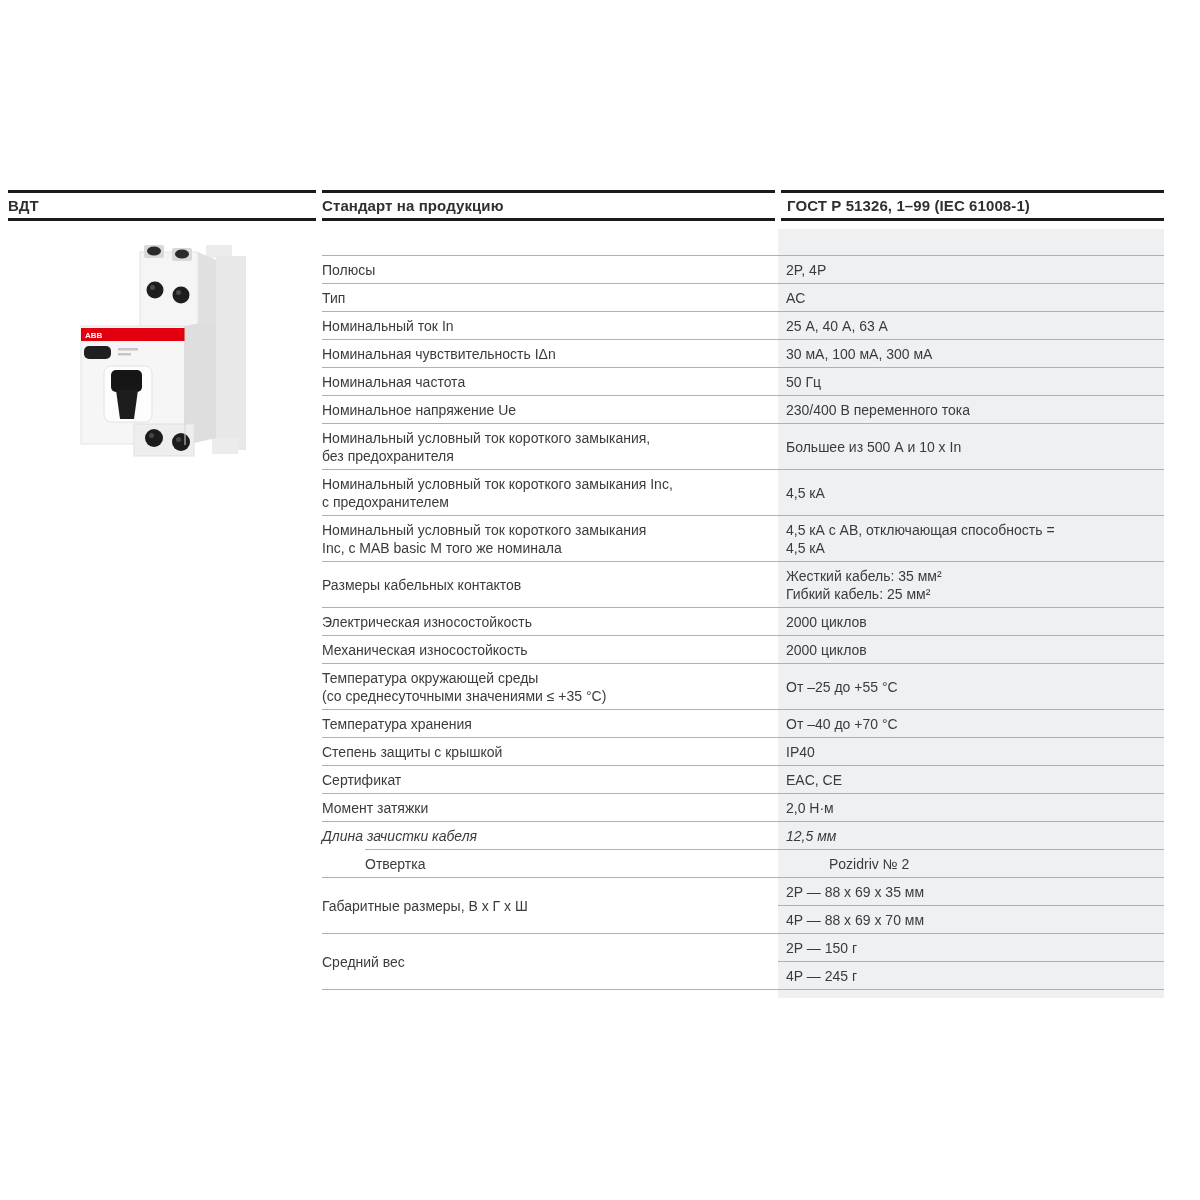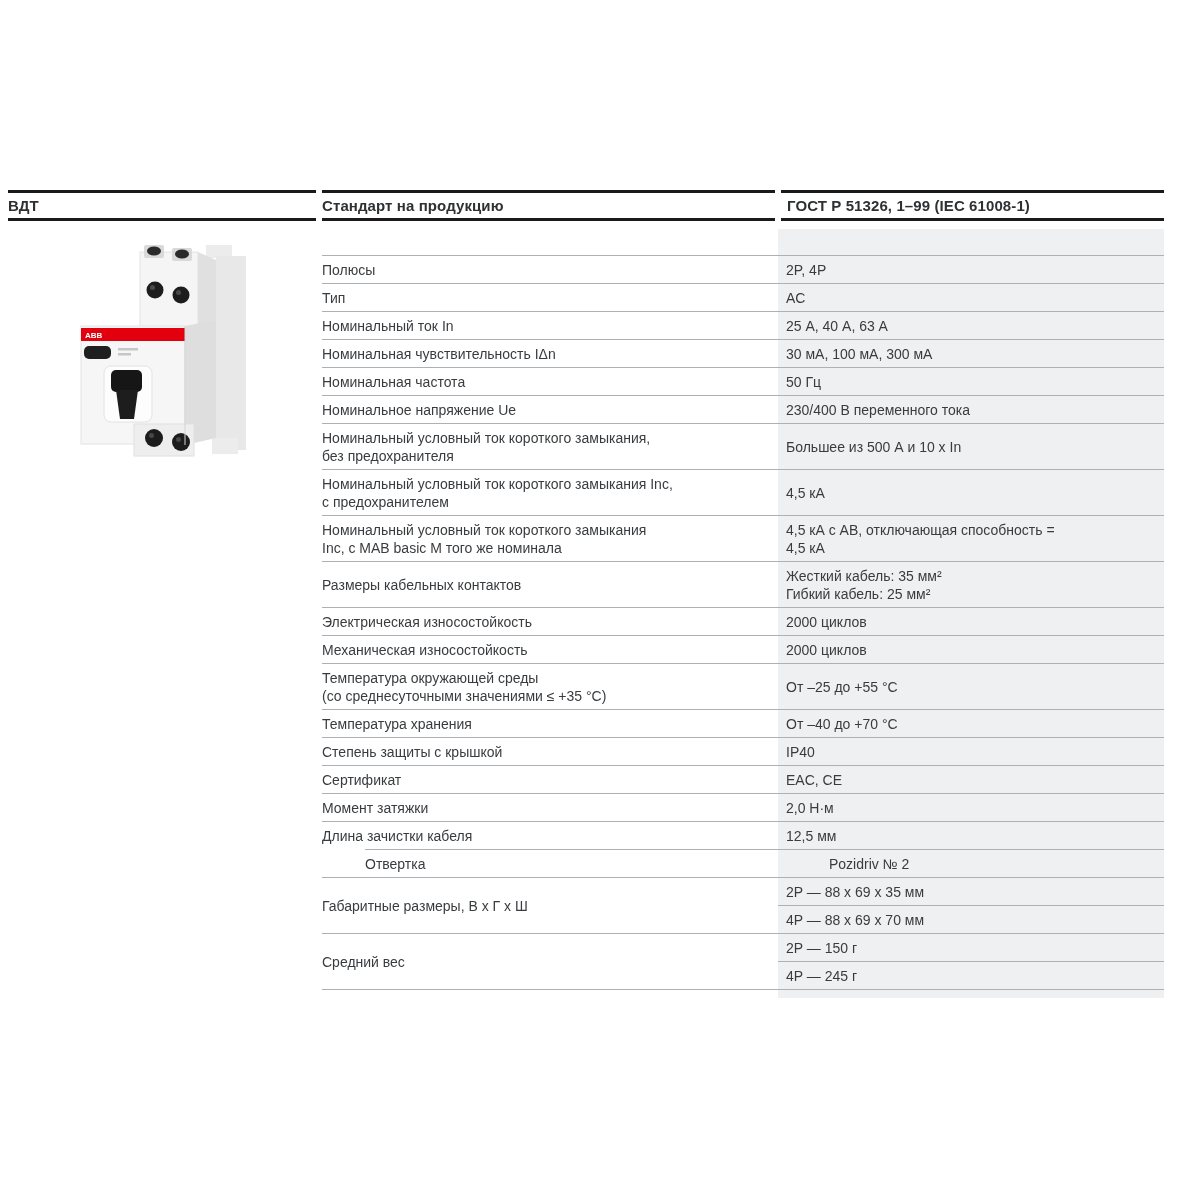--- a/index.html
+++ b/index.html
@@ -229,21 +229,21 @@
           <div class="value-cell">
             <div class="value-sub">EAC, CE</div>
           </div>
         </div>
         <div class="row" style="min-height: 27px;">
           <div class="label-cell">Момент затяжки</div>
           <div class="value-cell">
             <div class="value-sub">2,0 Н·м</div>
           </div>
         </div>
-        <div class="row" style="min-height: 27px;">
+        <div class="row" style="min-height: 27px; font-style: italic;">
           <div class="label-cell">Длина зачистки кабеля</div>
           <div class="value-cell">
             <div class="value-sub">12,5 мм</div>
           </div>
         </div>
         <div class="row" style="min-height: 27px; margin-left: 43px;">
           <div class="label-cell">Отвертка</div>
           <div class="value-cell">
             <div class="value-sub">Pozidriv № 2</div>
           </div>

